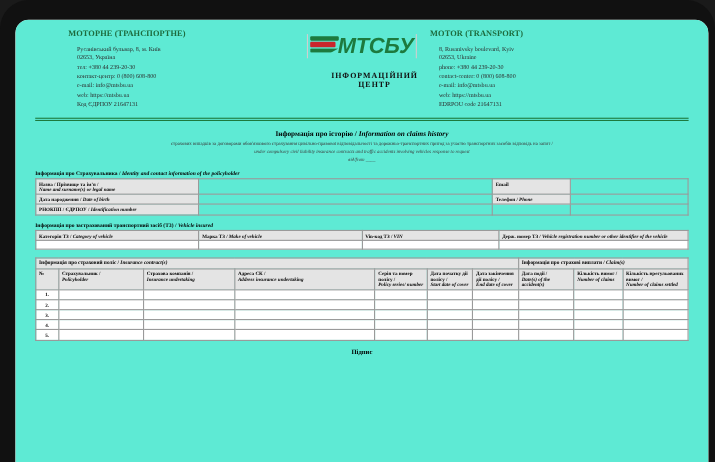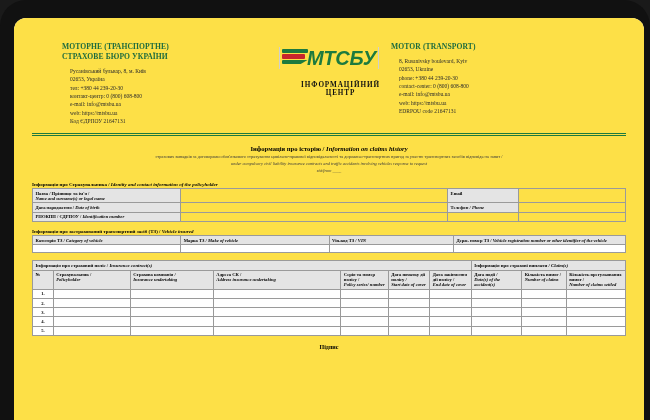--- a/index.html
+++ b/index.html
@@ -20,22 +20,22 @@
   #screen {
     position:absolute;
     left:14px; top:18px; right:6px; bottom:0;
     background:#fdfdfb;
     border-radius:12px 12px 0 0;
     overflow:hidden;
   }
   #page {
     position:absolute;
     left:0; top:0; right:0; bottom:0;
-    background:#fde047;
-    padding:20px 18px 0 18px;
+    background:#5eead4;
+    padding:4px 18px 0 18px;
   }
 
   
   .hdr { display:flex; align-items:flex-start; padding:4px 30px 0 30px; }
   .hdr-col { width:205px; }
   .hdr-col.mid { width:auto; flex:1; text-align:center; padding-top:2px; }
   .org-name {
     color:#1d6b3e; font-weight:bold; font-size:7.6px; line-height:1.32;
     letter-spacing:.1px; font-family:"Liberation Serif", serif;
   }
@@ -97,21 +97,20 @@
 
 <div id="bezel">
   <div id="screen">
     <div id="page">
 
       <div class="hdr">
 
         <div class="hdr-col left">
           <div class="org-name">
             <div>МОТОРНЕ (ТРАНСПОРТНЕ)</div>
-            <div>СТРАХОВЕ БЮРО УКРАЇНИ</div>
           </div>
           <div class="org-addr">
             <div>Русанівський бульвар, 8, м. Київ</div>
             <div>02653, Україна</div>
             <div>тел: +380 44 239-20-30</div>
             <div>контакт-центр: 0 (800) 608-800</div>
             <div>e-mail: info@mtsbu.ua</div>
             <div>web: https://mtsbu.ua</div>
             <div>Код ЄДРПОУ 21647131</div>
           </div>

